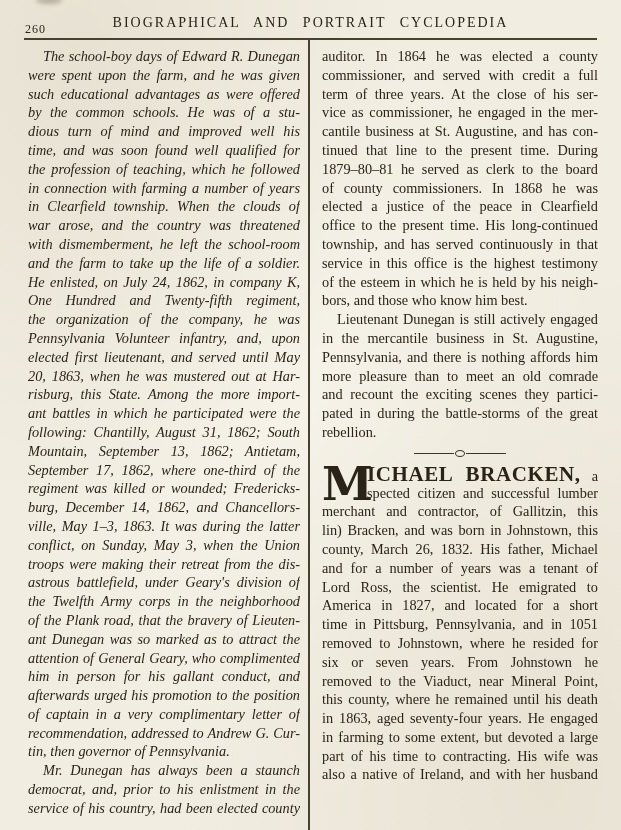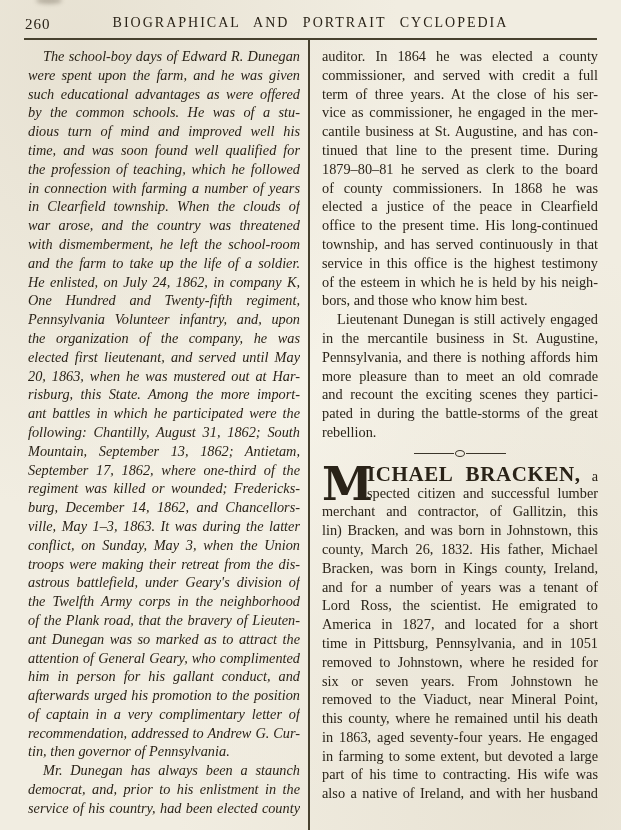--- a/index.html
+++ b/index.html
@@ -10,21 +10,21 @@
     background:
       radial-gradient(ellipse at 12% 6%, rgba(205,195,172,.28), transparent 42%),
       radial-gradient(ellipse at 88% 94%, rgba(210,200,178,.30), transparent 48%),
       radial-gradient(ellipse at 50% 50%, rgba(255,253,246,.35), transparent 70%),
       #f1ede1;
   }
   .smudge{position:absolute;left:36px;top:-3px;width:26px;height:7px;border-radius:50%;
     background:rgba(70,58,44,.30);filter:blur(2px);}
   
   .running-head{position:absolute;top:15px;left:24px;right:24px;height:20px;}
-  .page-num{position:absolute;left:1px;top:1px;font-size:15px;letter-spacing:1px;}
+  .page-num{position:absolute;left:1px;top:7px;font-size:12px;letter-spacing:1px;}
   .head-title{text-align:center;font-size:14px;letter-spacing:2px;word-spacing:8px;white-space:nowrap;}
   .head-rule{position:absolute;top:38px;left:24px;width:573px;height:1.6px;background:#47412f;}
   .col-rule{position:absolute;top:39px;left:308px;width:1.6px;height:791px;background:#47412f;}
   
   .col{position:absolute;top:47px;}
   .col.left{left:28px;width:272px;font-style:italic;}
   .col.right{left:322px;width:276px;}
   .line{
     font-size:14.3px;line-height:18.8px;height:18.8px;overflow:hidden;
     text-align:justify;text-align-last:justify;
@@ -66,22 +66,22 @@
       <div class="line">dious turn of mind and improved well his</div>
       <div class="line">time, and was soon found well qualified for</div>
       <div class="line">the profession of teaching, which he followed</div>
       <div class="line">in connection with farming a number of years</div>
       <div class="line">in Clearfield township. When the clouds of</div>
       <div class="line">war arose, and the country was threatened</div>
       <div class="line">with dismemberment, he left the school-room</div>
       <div class="line">and the farm to take up the life of a soldier.</div>
       <div class="line">He enlisted, on July 24, 1862, in company K,</div>
       <div class="line">One Hundred and Twenty-fifth regiment,</div>
+      <div class="line">the organization of the company, he was</div>
       <div class="line">Pennsylvania Volunteer infantry, and, upon</div>
-      <div class="line">the organization of the company, he was</div>
       <div class="line">elected first lieutenant, and served until May</div>
       <div class="line">20, 1863, when he was mustered out at Har-</div>
       <div class="line">risburg, this State. Among the more import-</div>
       <div class="line">ant battles in which he participated were the</div>
       <div class="line">following: Chantilly, August 31, 1862; South</div>
       <div class="line">Mountain, September 13, 1862; Antietam,</div>
       <div class="line">September 17, 1862, where one-third of the</div>
       <div class="line">regiment was killed or wounded; Fredericks-</div>
       <div class="line">burg, December 14, 1862, and Chancellors-</div>
       <div class="line">ville, May 1–3, 1863. It was during the latter</div>
@@ -128,21 +128,20 @@
         <span class="div-circle"></span>
         <span class="div-line"></span>
       </div>
       <div class="article">
         <span class="dropcap">M</span>
         <div class="line"><span class="lead">ICHAEL BRACKEN,</span> <span>a highly re-</span></div>
         <div class="line">spected citizen and successful lumber</div>
         <div class="line">merchant and contractor, of Gallitzin, this</div>
         <div class="line">lin) Bracken, and was born in Johnstown, this</div>
         <div class="line">county, March 26, 1832. His father, Michael</div>
-        <div class="line">Bracken, was born in Kings county, Ireland,</div>
         <div class="line">and for a number of years was a tenant of</div>
         <div class="line">Lord Ross, the scientist. He emigrated to</div>
         <div class="line">America in 1827, and located for a short</div>
         <div class="line">time in Pittsburg, Pennsylvania, and in 1051</div>
         <div class="line">removed to Johnstown, where he resided for</div>
         <div class="line">six or seven years. From Johnstown he</div>
         <div class="line">removed to the Viaduct, near Mineral Point,</div>
         <div class="line">this county, where he remained until his death</div>
         <div class="line">in 1863, aged seventy-four years. He engaged</div>
         <div class="line">in farming to some extent, but devoted a large</div>

